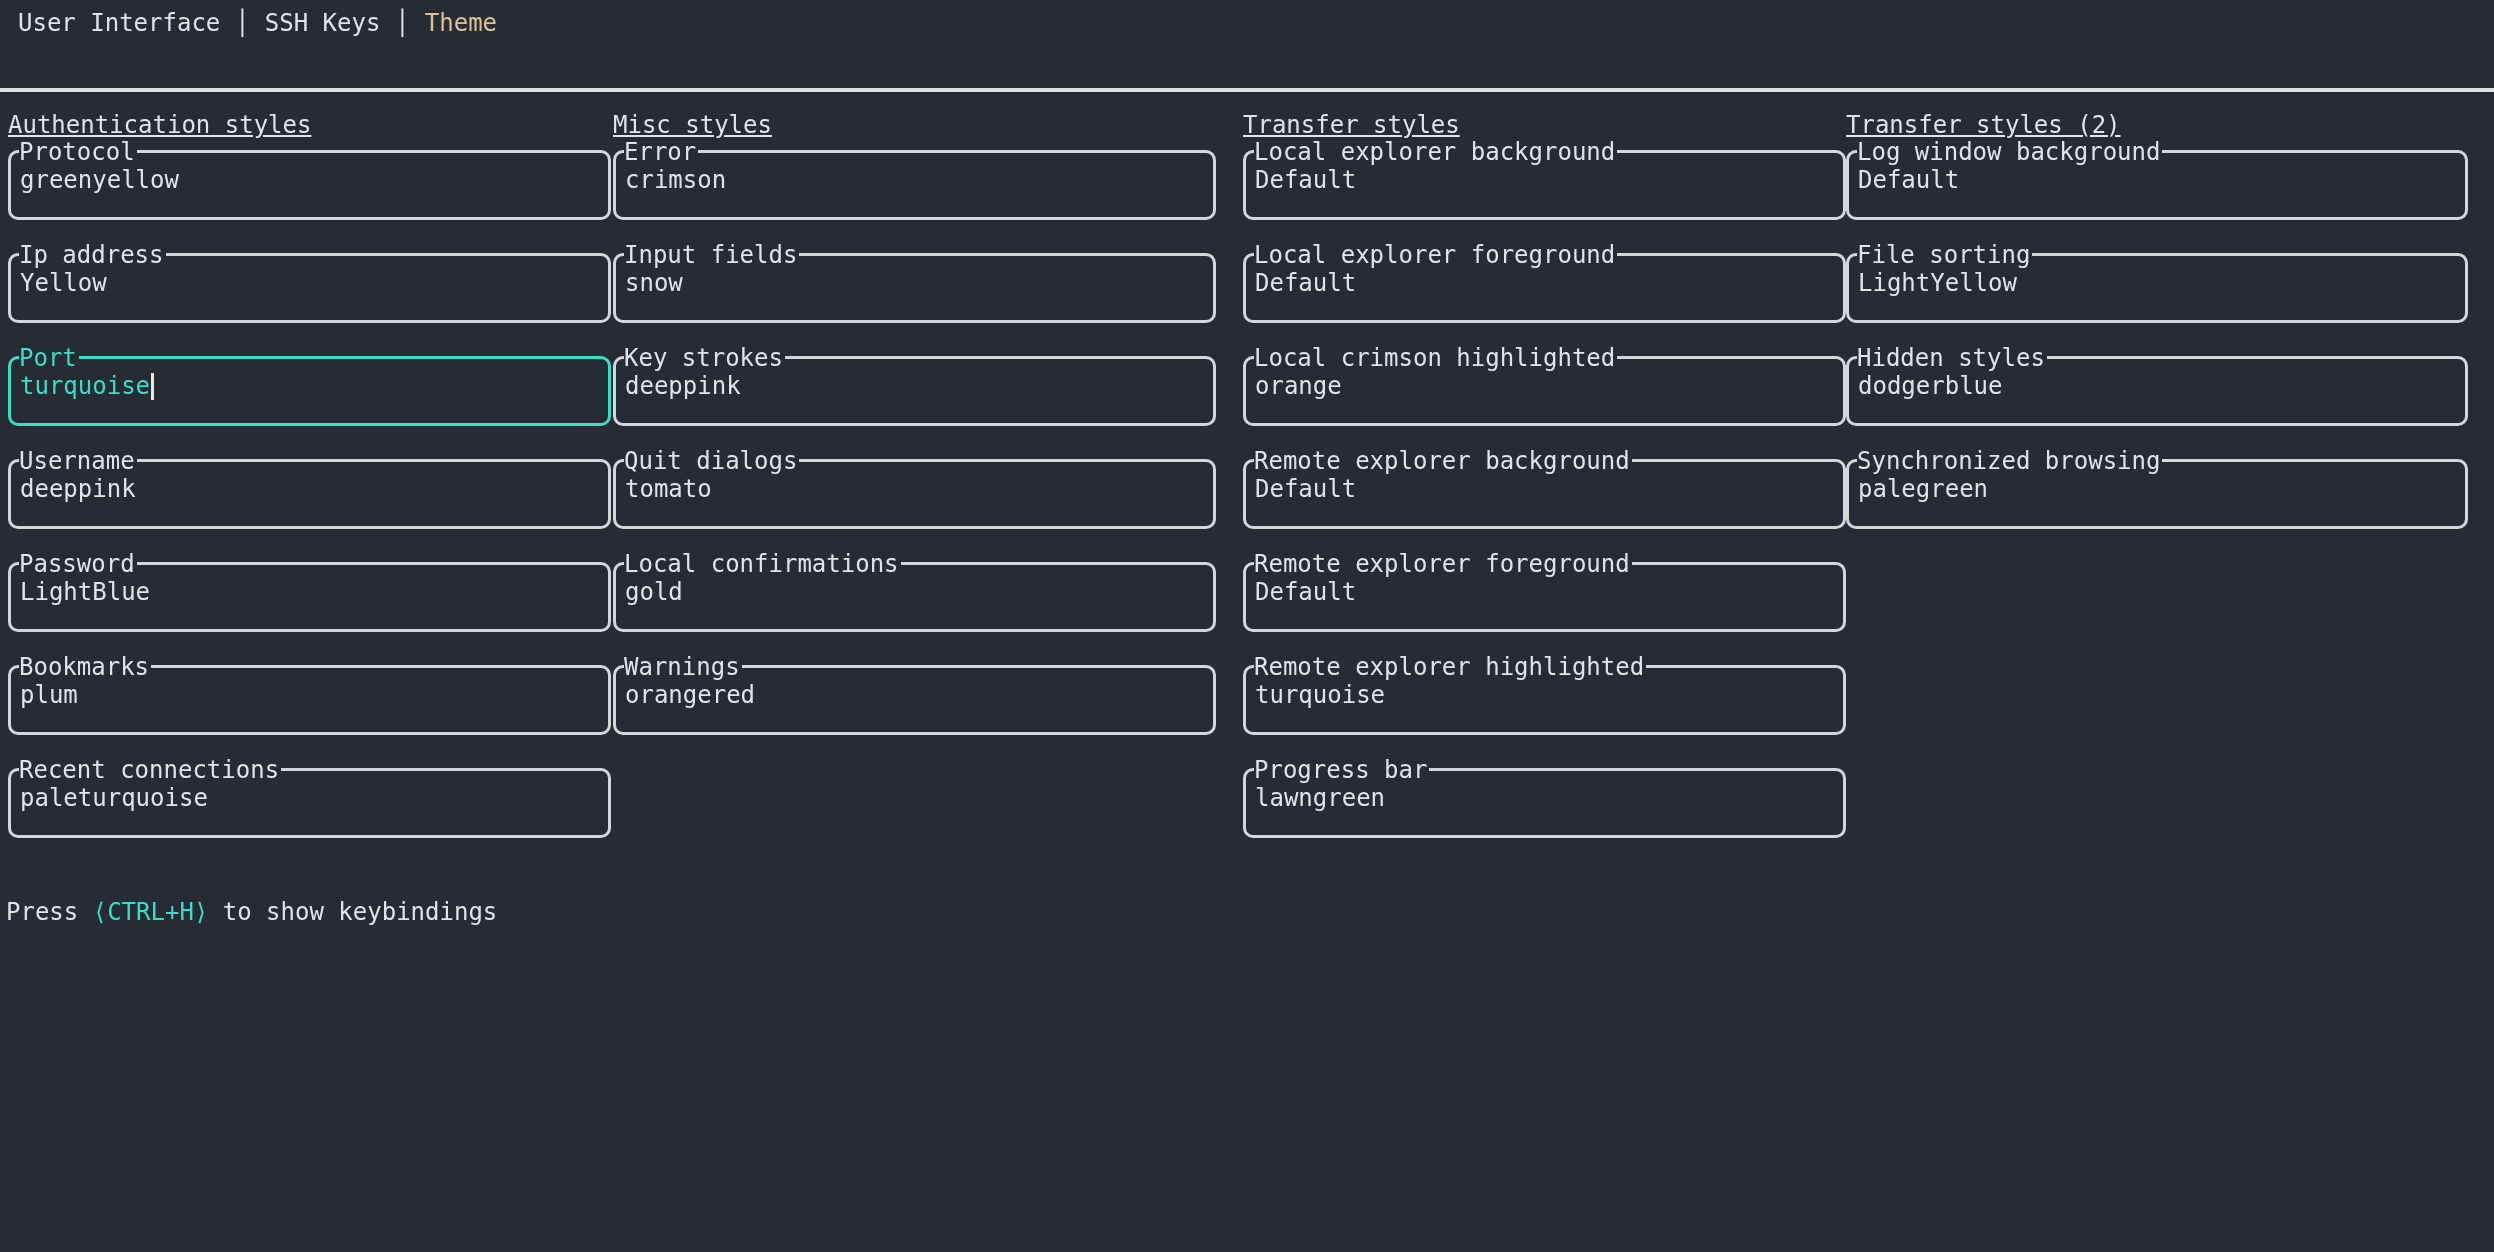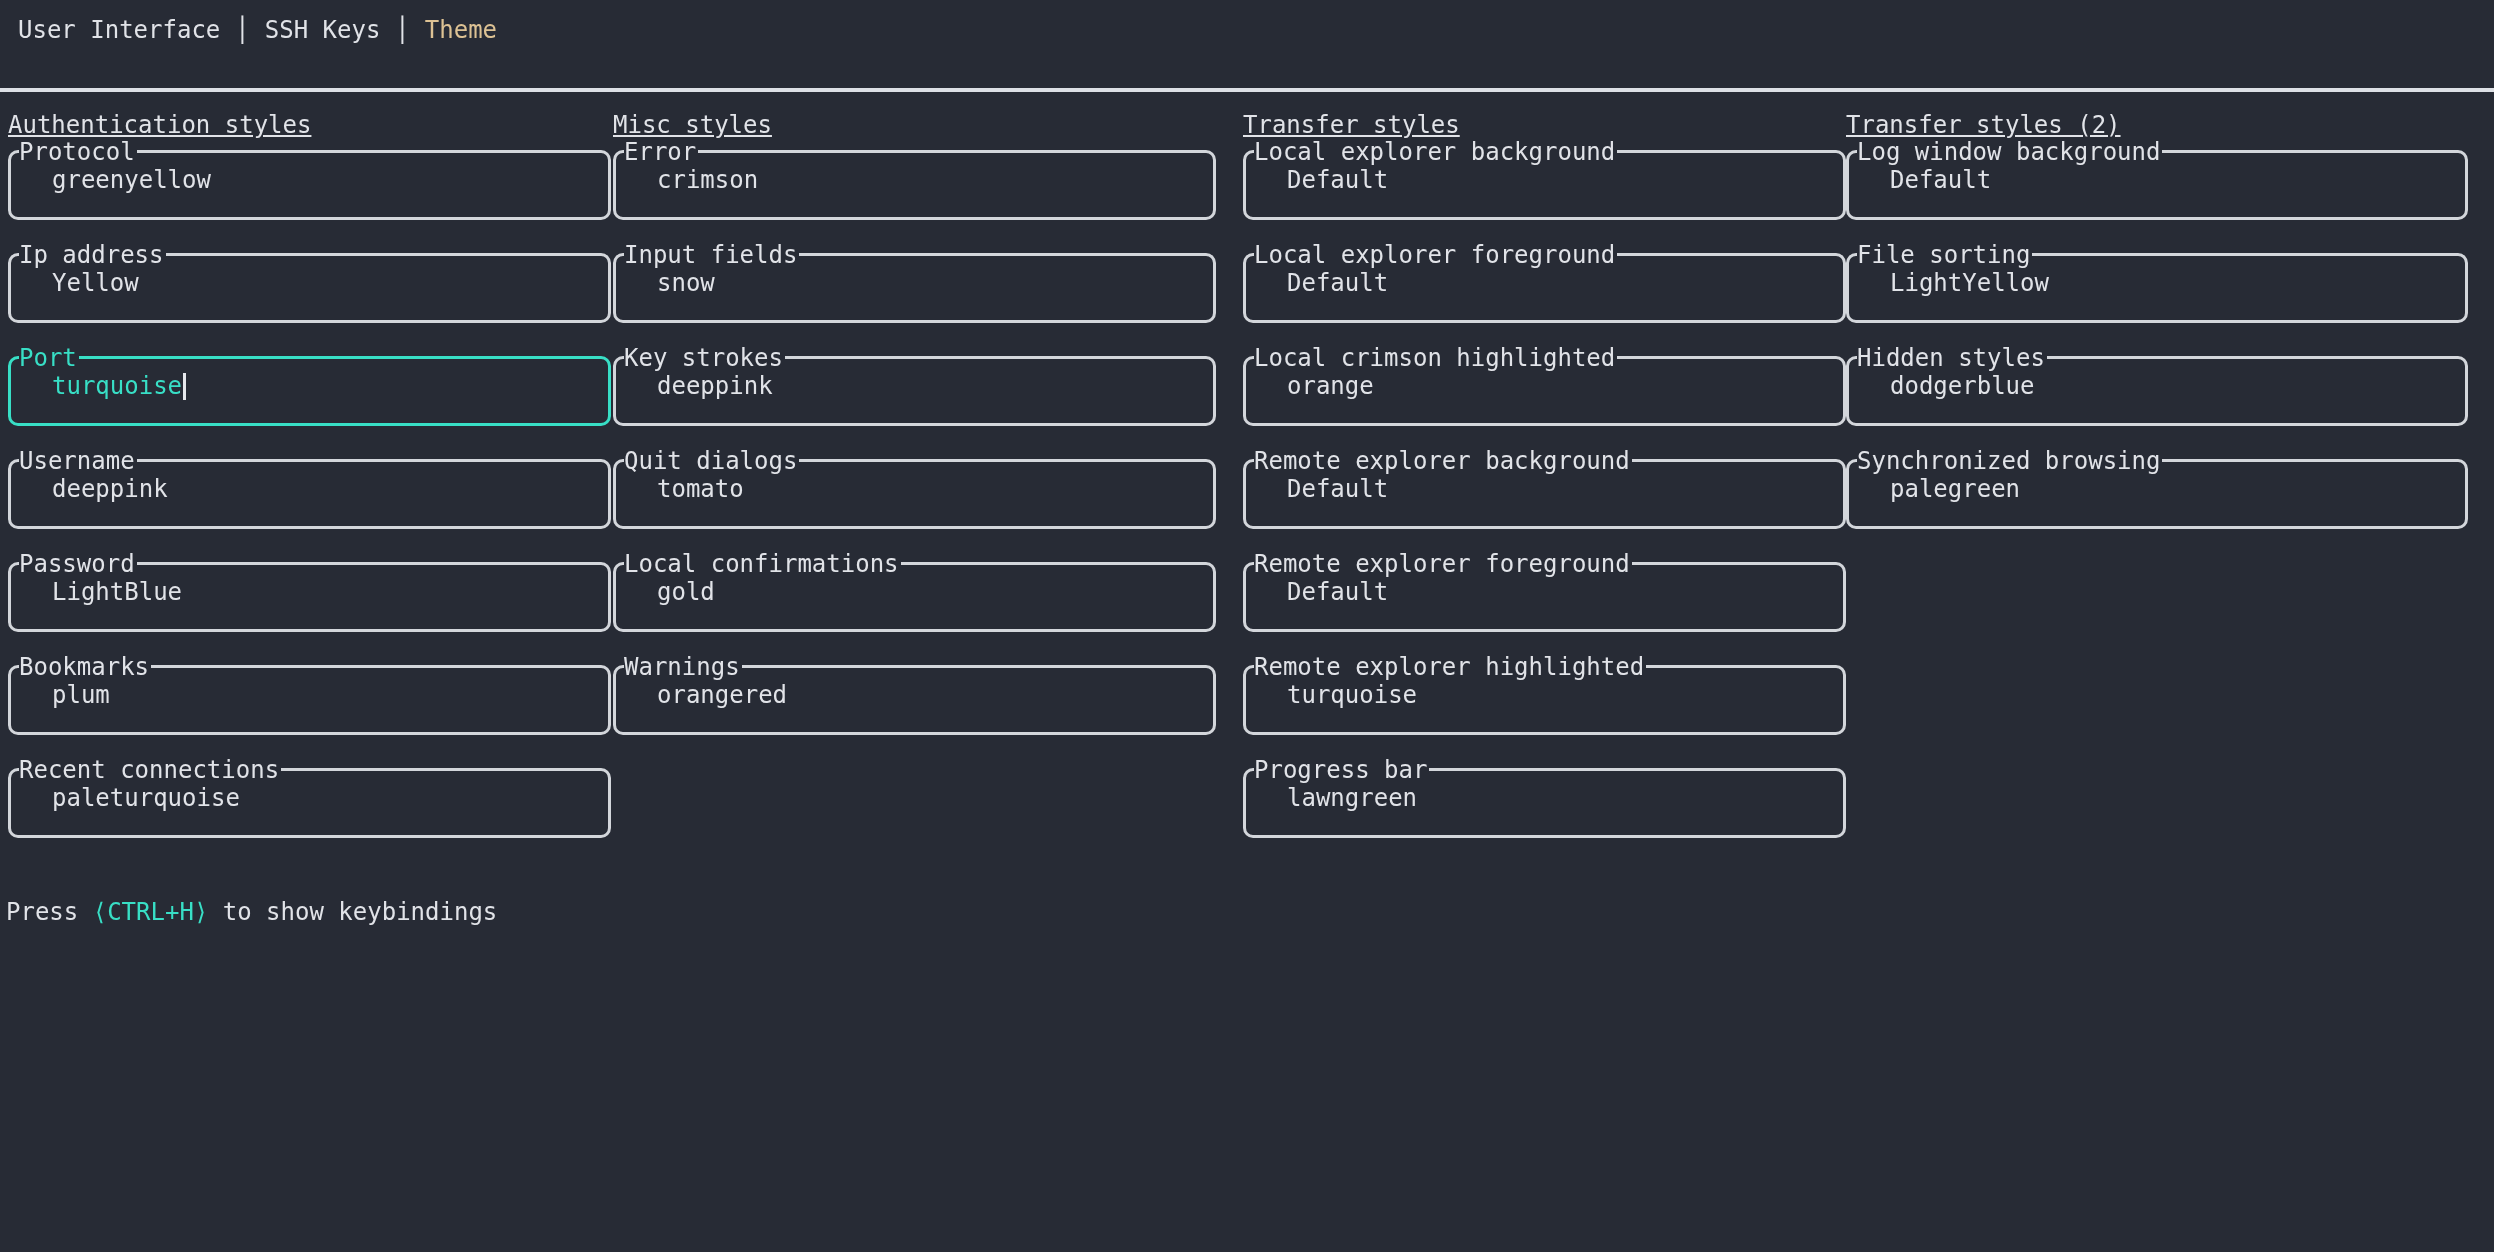--- a/index.html
+++ b/index.html
@@ -10,32 +10,32 @@
   html,body{margin:0;padding:0;}
   body{
     width:2494px;height:1252px;overflow:hidden;
     background:var(--background);
     color:var(--foreground);
     font-family:"DejaVu Sans Mono","Liberation Mono",monospace;
     font-size:24px;
   }
   .tabbar{height:88px;padding:10px 0 0 18px;line-height:27px;}
   .tab{display:inline-block;cursor:default;text-align:center;}
-  .tab.active{color:var(--tab-active);margin-top:7px;}
+  .tab.active{color:var(--tab-active);}
   .tab-sep{display:inline-block;margin:0 15px;color:var(--foreground);}
   .divider{height:4px;width:100%;background:var(--divider);}
   .main{display:flex;align-items:flex-start;padding:20px 0 0 8px;text-decoration:underline;}
   .col{width:603px;display:flex;flex-direction:column;}
   .col-2{margin-left:2px;}
   .col-3{margin-left:27px;}
   .col-4{width:622px;}
   .col-title{line-height:26px;margin-bottom:12px;white-space:nowrap;}
   .field{
     position:relative;height:70px;margin-bottom:33px;
-    border:3px solid var(--border);border-radius:10px;padding-left:32px;
+    border:3px solid var(--border);border-radius:10px;
   }
   .field-label{
     position:absolute;top:-14px;left:8px;line-height:27px;
     background:var(--background);padding:0 2px 0 0;white-space:nowrap;
   }
   .field-value{display:inline-block;margin:14px 0 0 9px;line-height:26px;white-space:nowrap;}
   .field.focused{border-color:var(--focus);}
   .field.focused .field-label,.field.focused .field-value{color:var(--focus);}
   .cursor{
     display:inline-block;width:3px;height:27px;margin-left:1px;

